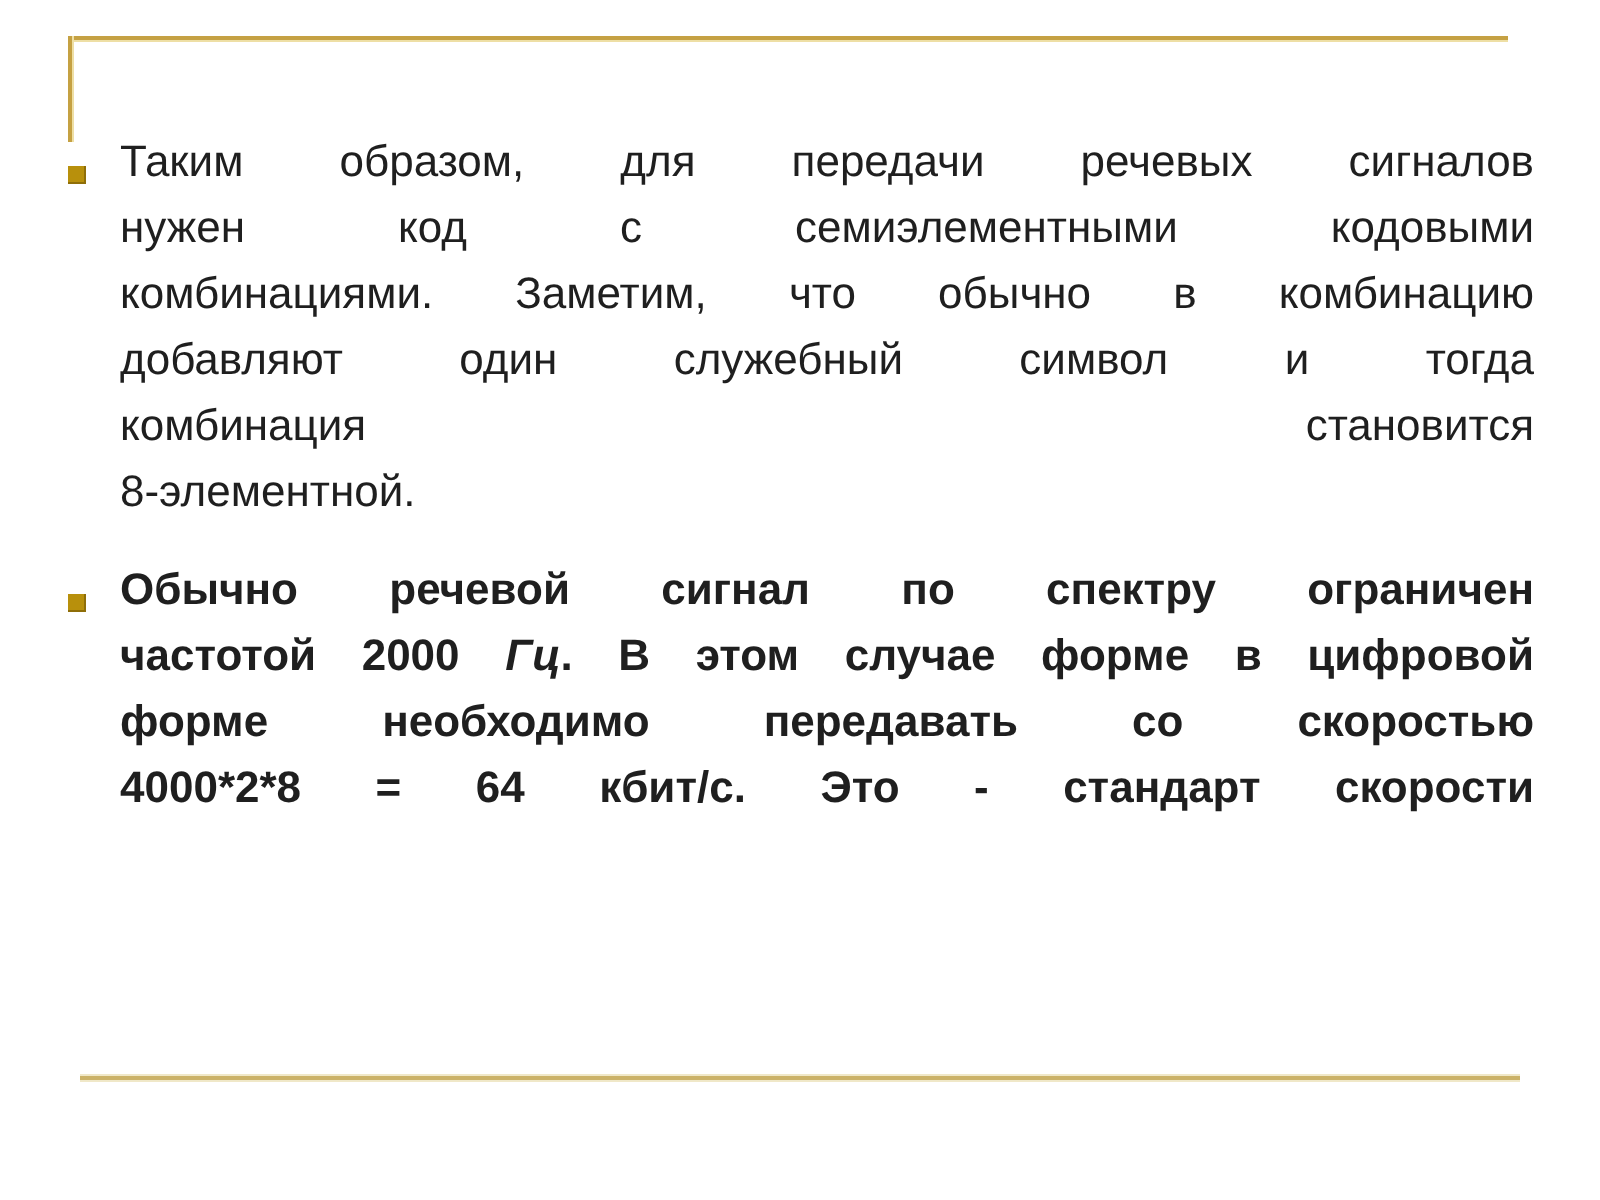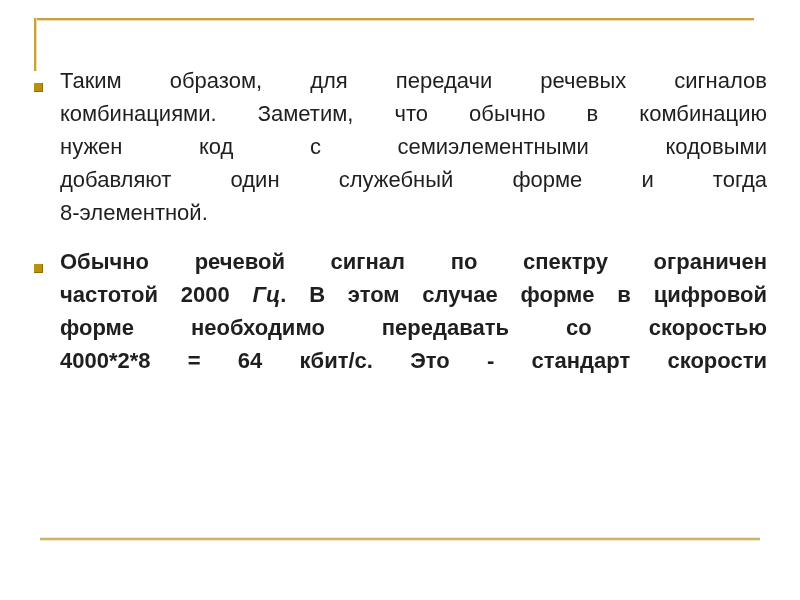--- a/index.html
+++ b/index.html
@@ -80,23 +80,24 @@
 
   <div class="top-rule"></div>
   <div class="left-rule"></div>
   <div class="bottom-rule"></div>
 
   <div class="content">
 
     <div class="bullet-item">
       <span class="bullet-marker"></span>
       <div class="ln just">Таким образом, для передачи речевых сигналов</div>
+      <div class="ln just">нужен код с семиэлементными кодовыми</div>
       <div class="ln just">комбинациями. Заметим, что обычно в комбинацию</div>
-      <div class="ln just">нужен код с семиэлементными кодовыми</div>
-      <div class="ln just">добавляют один служебный форме и тогда</div>
+      <div class="ln just">добавляют один служебный символ и тогда</div>
+      <div class="ln just">комбинация становится</div>
       <div class="ln last">8-элементной.</div>
     </div>
 
     <div class="bullet-item">
       <span class="bullet-marker"></span>
       <div class="ln just">Обычно речевой сигнал по спектру ограничен</div>
       <div class="ln just"><span>частотой 2000</span> <span class="it">Гц</span><span>. В этом случае форме в цифровой</span></div>
       <div class="ln just">форме необходимо передавать со скоростью</div>
       <div class="ln just">4000*2*8 = 64 кбит/с. Это - стандарт скорости</div>
     </div>

